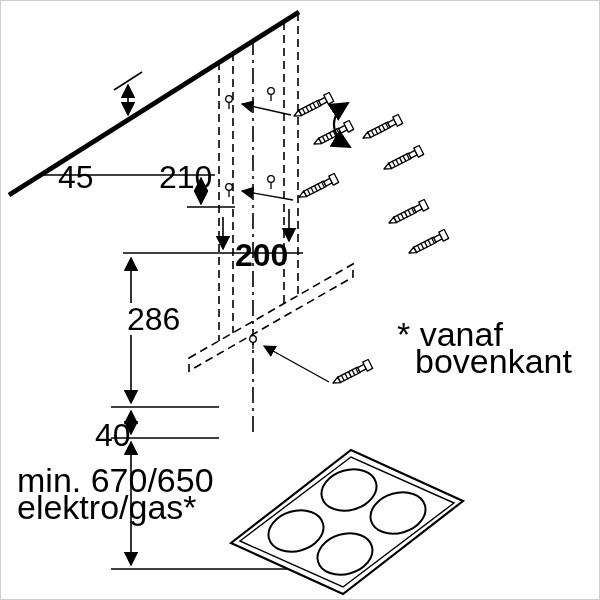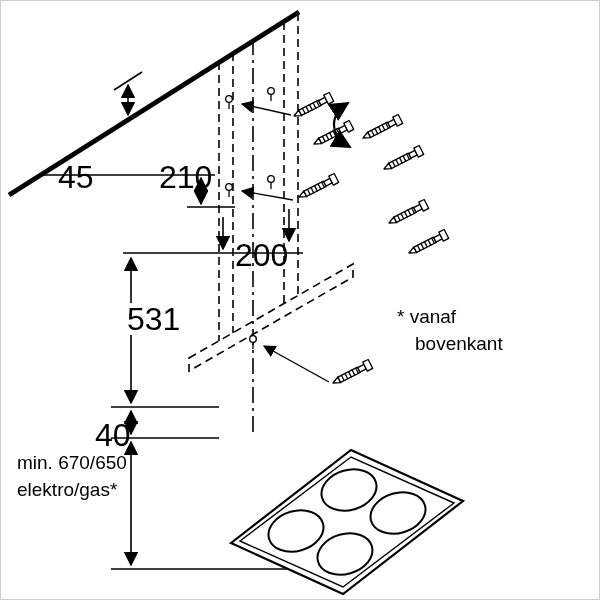--- a/index.html
+++ b/index.html
@@ -5,21 +5,21 @@
   html,body{margin:0;padding:0;background:#fff;}
   .stage{
     position:relative;width:600px;height:600px;background:#fff;
     border:1px solid #cfcfcf;box-sizing:border-box;overflow:hidden;
     font-family:"Liberation Sans",sans-serif;color:#000;
   }
   .stage svg{position:absolute;left:0;top:0;}
   .label{position:absolute;white-space:nowrap;line-height:1;}
   .dim{font-size:32px;margin-top:20px;}
   .dim.masked{background:#fff;padding:0 2px;}
-  .txt{font-size:19px;}
+  .txt{font-size:34px;margin-top:18px;}
   .block span{display:block;line-height:27px;}
   .indent{padding-left:18px;text-align:center;}
 </style>
 </head>
 <body>
 
 <div class="stage">
 
   <svg width="600" height="600" viewBox="0 0 600 600">
     <defs>
@@ -125,22 +125,22 @@
       <polygon points="239,540 350,456 453,502 342,586" fill="none" stroke="#000" stroke-width="1.4"></polygon>
       <ellipse cx="295" cy="530" rx="28" ry="20" transform="rotate(-16 295 530)" fill="#fff" stroke="#000" stroke-width="2"></ellipse>
       <ellipse cx="348" cy="489" rx="28" ry="20" transform="rotate(-16 348 489)" fill="#fff" stroke="#000" stroke-width="2"></ellipse>
       <ellipse cx="344" cy="553" rx="28" ry="20" transform="rotate(-16 344 553)" fill="#fff" stroke="#000" stroke-width="2"></ellipse>
       <ellipse cx="397" cy="512" rx="28" ry="20" transform="rotate(-16 397 512)" fill="#fff" stroke="#000" stroke-width="2"></ellipse>
     </g>
   </svg>
 
   <div class="label dim" style="left:57px;top:140px;">45</div>
   <div class="label dim" style="left:158px;top:140px;">210</div>
-  <div class="label dim" style="left:234px;top:218px;">200</div>
-  <div class="label dim masked" style="left:124px;top:282px;">531</div>
+  <div class="label dim" style="left:234px;top:218px;font-weight:bold;">200</div>
+  <div class="label dim masked" style="left:124px;top:282px;">286</div>
   <div class="label dim" style="left:94px;top:398px;">40</div>
 
   <div class="label txt block" style="left:16px;top:448px;">
     <span>min. 670/650</span>
     <span>elektro/gas*</span>
   </div>
 
   <div class="label txt block" style="left:396px;top:302px;">
     <span>* vanaf</span>
     <span class="indent">bovenkant</span>

